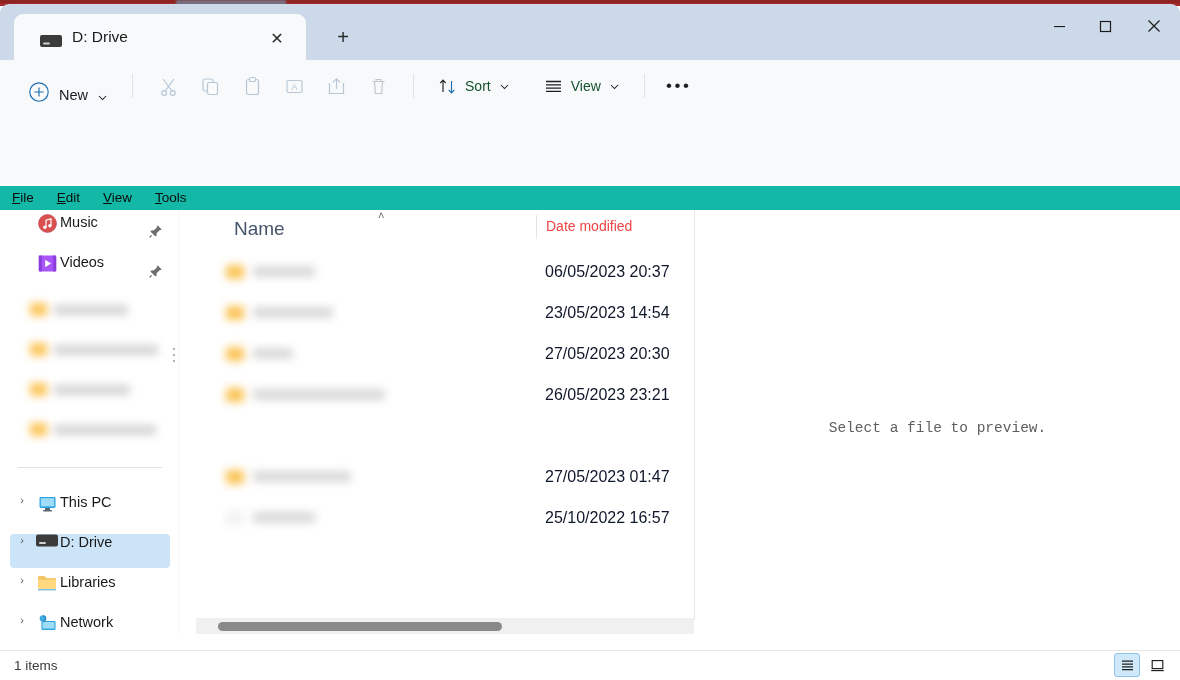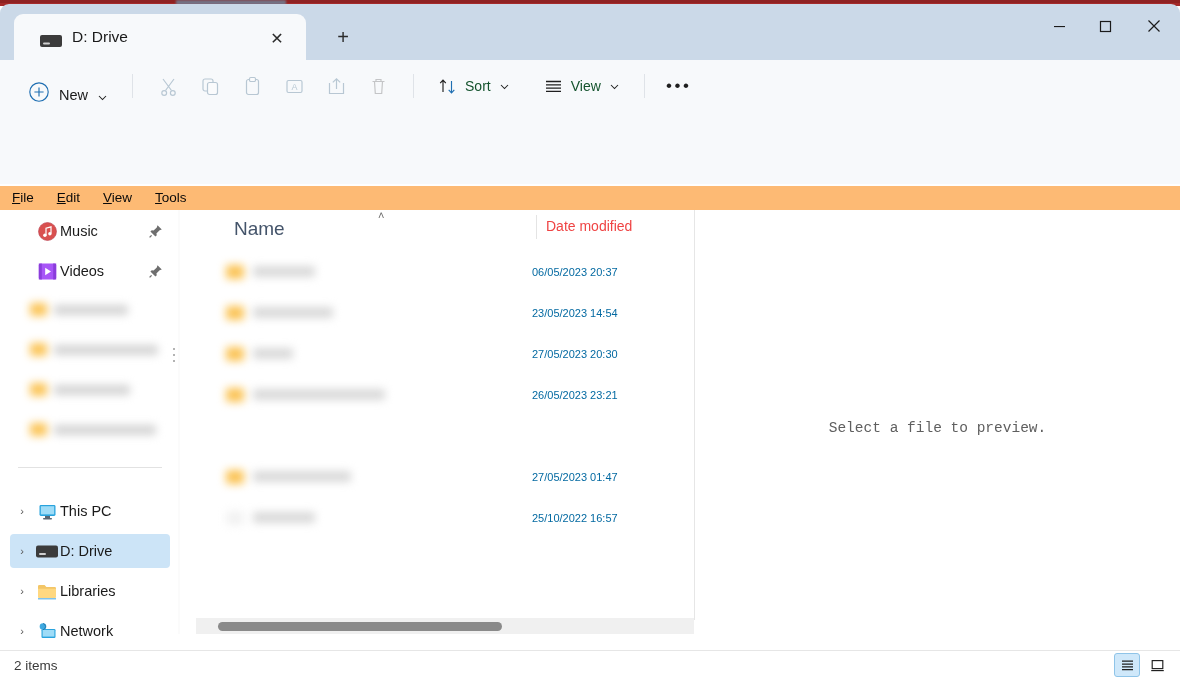--- a/index.html
+++ b/index.html
@@ -180,21 +180,21 @@
   .search-icon-wrap {
     width: 40px; height: 38px;
     display: flex; align-items: center; justify-content: center;
     cursor: pointer;
   }
 
   
   .menubar {
     position: absolute; top: 186px; left: 0;
     width: 1180px; height: 24px;
-    background: #fdba74;
+    background: #14b8a6;
     display: flex; align-items: center;
     z-index: 2;
   }
   .menu-item {
     font-size: 13.5px; color: #0a0a0a;
     margin-right: 23px; cursor: pointer;
     line-height: 16px;
   }
   .menu-item:first-child { margin-left: 12px; }
   .menu-item u { text-decoration: underline; }
@@ -210,21 +210,21 @@
   
   .sidebar {
     position: absolute; top: 0; left: 0;
     width: 180px; height: 440px;
     background: #ffffff;
     overflow: hidden;
   }
   .side-row {
     position: absolute; left: 10px;
     width: 160px; height: 34px;
-    display: flex; align-items: center;
+    display: flex; align-items: flex-start;
     border-radius: 4px; cursor: pointer;
   }
   .side-row.selected { background: #cce4f7; }
   .side-chev {
     width: 24px; display: flex; align-items: center; justify-content: center;
     color: #5a5a5a; font-size: 11px;
   }
   .side-ico {
     width: 26px; display: flex; align-items: center; justify-content: center;
   }
@@ -303,22 +303,22 @@
     filter: blur(4.2px);
   }
   .fico { width: 18px; height: 14px; border-radius: 2px; }
   .fico.folder { background: #fbc456; }
   .fico.sys    { background: #c9ced6; }
   .fico.faint  { background: #f2f2f2; }
   .fname-blur {
     height: 11px; border-radius: 2px; background: #d9d9d9;
   }
   .fdate {
-    position: absolute; left: 336px;
-    font-size: 11px; color: #0369a1;
+    position: absolute; left: 349px;
+    font-size: 16px; color: #0f172a;
   }
   .hscroll-track {
     position: absolute; left: 0; bottom: 16px;
     width: 498px; height: 16px; background: #f0f0f0;
   }
   .hscroll-thumb {
     position: absolute; left: 22px; bottom: 19px;
     width: 284px; height: 9px; background: #8a8a8a; border-radius: 5px;
     cursor: pointer;
   }
@@ -732,21 +732,21 @@
     </div>
 
     <div class="list-divider"></div>
 
     <div class="preview">
       <span class="preview-msg">Select a file to preview.</span>
     </div>
   </div>
 
   <div class="statusbar">
-    <span class="status-text">2 items</span>
+    <span class="status-text">1 items</span>
     <div class="view-toggles">
       <div class="vt active">
         <svg width="15" height="15" viewBox="0 0 15 15">
           <path d="M2 3.2 H13 M2 6 H13 M2 8.8 H13 M2 11.6 H13" stroke="#1f1f1f" stroke-width="1.25"></path>
         </svg>
       </div>
       <div class="vt">
         <svg width="15" height="15" viewBox="0 0 15 15">
           <rect x="2.2" y="2.6" width="10.6" height="8" fill="none" stroke="#1f1f1f" stroke-width="1.15"></rect>
           <path d="M1.2 12.6 H13.8" stroke="#1f1f1f" stroke-width="1.15"></path>

